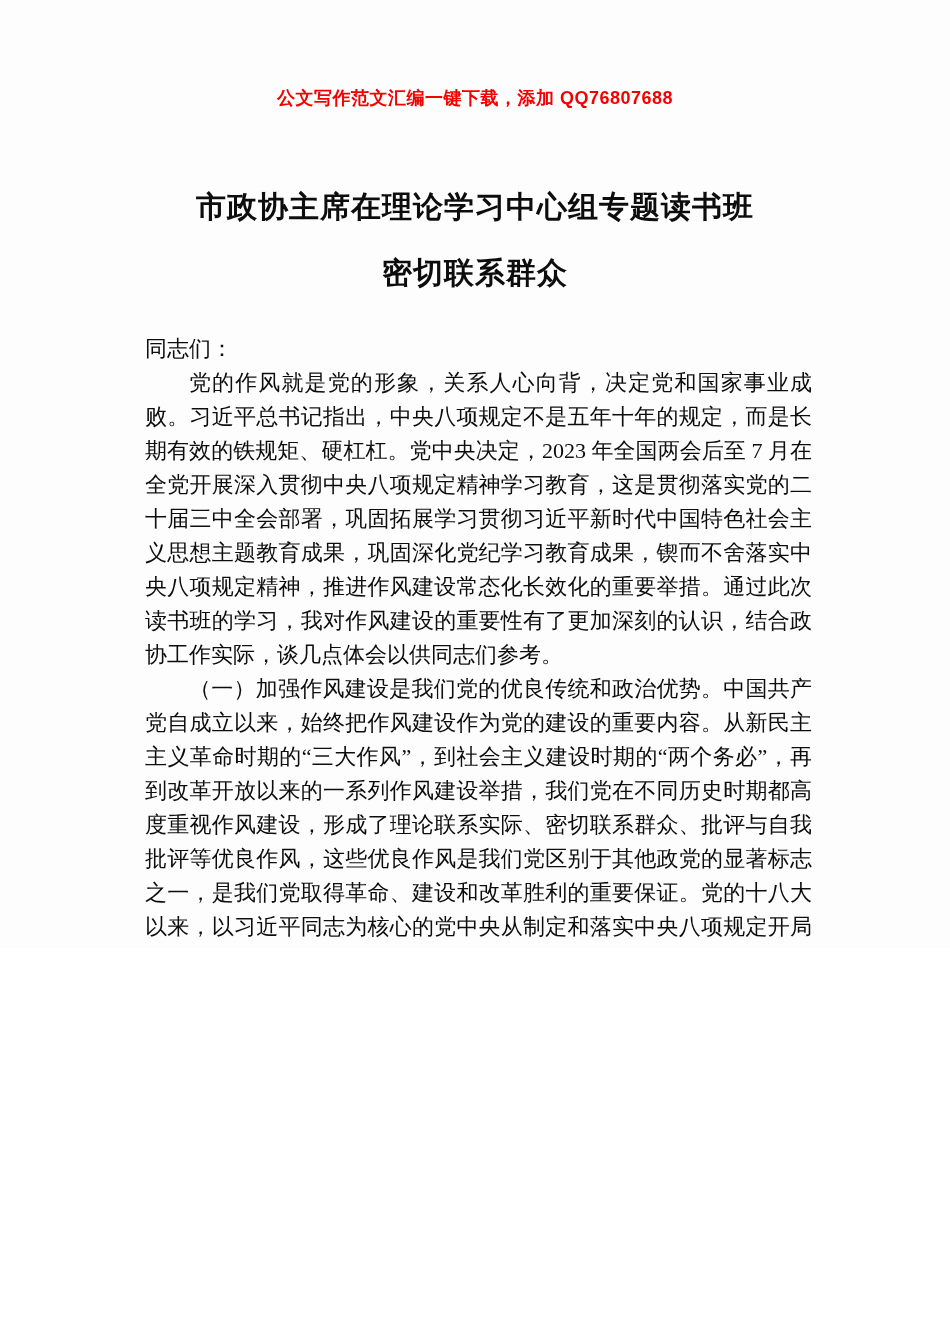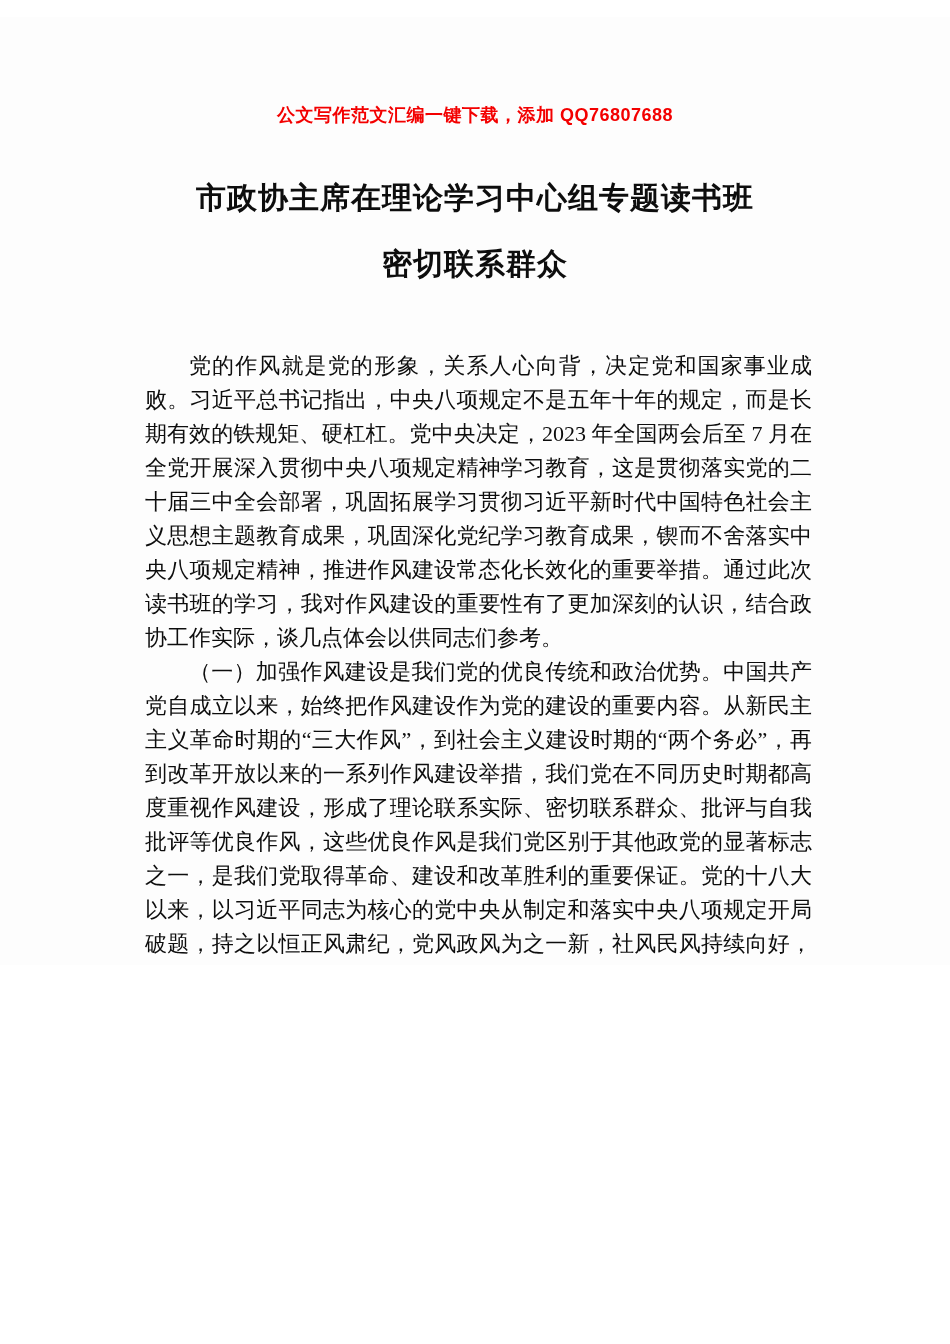--- a/index.html
+++ b/index.html
@@ -1,41 +1,41 @@
 <!DOCTYPE html>
 <html><head>
 <meta charset="utf-8">
 <style>
   * { margin: 0; padding: 0; box-sizing: border-box; }
   html, body { background: #ffffff; }
   .page {
     width: 950px;
     height: 948px;
-    margin: 17px auto;
+    margin: 0 auto;
     background: #fdfdfd;
     position: relative;
     overflow: hidden;
     color: #0d0d0d;
     font-family: "Liberation Serif", "DejaVu Serif", serif;
   }
   .header-notice {
     position: absolute;
     top: 86px;
     left: 0;
     right: 0;
     text-align: center;
     color: #f30000;
     font-size: 18px;
     font-weight: 600;
     letter-spacing: 0.5px;
     font-family: "Liberation Sans", "DejaVu Sans", sans-serif;
   }
   .title {
     position: absolute;
-    top: 148px;
+    top: 174px;
     left: 120px;
     width: 710px;
     text-align: center;
     font-size: 30px;
     font-weight: 700;
     line-height: 66px;
     letter-spacing: 1px;
     font-family: "Liberation Sans", "DejaVu Sans", sans-serif;
   }
   .title-line { display: block; }
@@ -68,19 +68,20 @@
 <div class="page">
 
   <div class="header-notice">公文写作范文汇编一键下载，添加 QQ76807688</div>
 
   <h1 class="title">
     <span class="title-line">市政协主席在理论学习中心组专题读书班</span>
     <span class="title-line">密切联系群众</span>
   </h1>
 
   <div class="body-text">
+    <p class="salutation">同志们：</p>
     <p class="para">党的作风就是党的形象，关系人心向背，决定党和国家事业成败。习近平总书记指出，中央八项规定不是五年十年的规定，而是长期有效的铁规矩、硬杠杠。党中央决定，2023 年全国两会后至 7 月在全党开展深入贯彻中央八项规定精神学习教育，这是贯彻落实党的二十届三中全会部署，巩固拓展学习贯彻习近平新时代中国特色社会主义思想主题教育成果，巩固深化党纪学习教育成果，锲而不舍落实中央八项规定精神，推进作风建设常态化长效化的重要举措。通过此次读书班的学习，我对作风建设的重要性有了更加深刻的认识，结合政协工作实际，谈几点体会以供同志们参考。</p>
     <p class="para">（一）加强作风建设是我们党的优良传统和政治优势。中国共产党自成立以来，始终把作风建设作为党的建设的重要内容。从新民主主义革命时期的“三大作风”，到社会主义建设时期的“两个务必”，再到改革开放以来的一系列作风建设举措，我们党在不同历史时期都高度重视作风建设，形成了理论联系实际、密切联系群众、批评与自我批评等优良作风，这些优良作风是我们党区别于其他政党的显著标志之一，是我们党取得革命、建设和改革胜利的重要保证。党的十八大以来，以习近平同志为核心的党中央从制定和落实中央八项规定开局破题，持之以恒正风肃纪，党风政风为之一新，社风民风持续向好，党在人民</p>
   </div>
 
   <div class="page-number">1</div>
 
 </div>
 
 </body></html>

